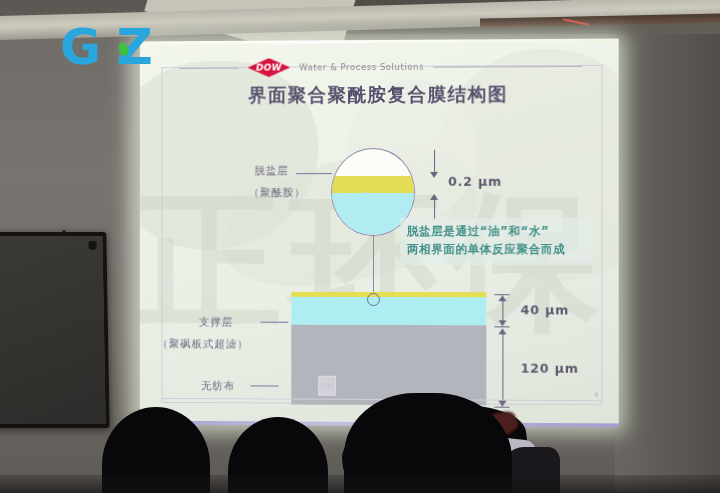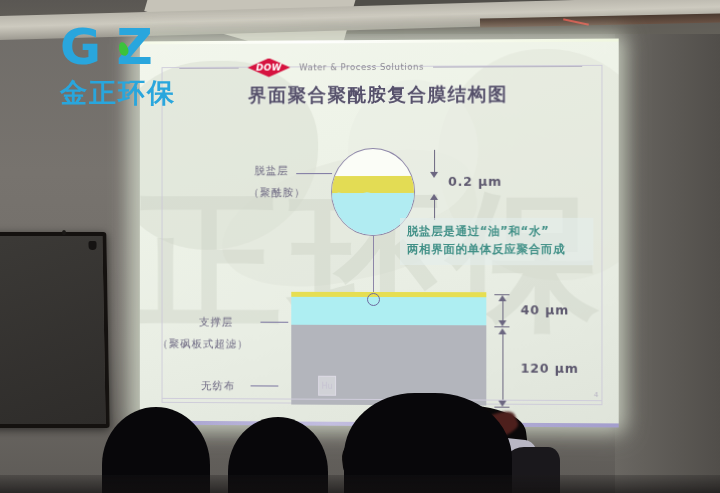--- a/index.html
+++ b/index.html
@@ -378,21 +378,20 @@
     <div class="leader leader-3"></div>
 
     <div class="slide-foot-rule"></div>
     <div class="hu-mark">Hu</div>
     <div class="page-no">4</div>
   </div>
 
   <div class="logo">
     <div class="logo-mark">G Z</div>
     <div class="logo-dot"></div>
-    <div class="logo-cn">金正环保</div>
   </div>
 
   <div class="sil sil-a"></div>
   <div class="sil sil-b"></div>
   <div class="arm"></div>
   <div class="arm-skin"></div>
   <div class="shirt"></div>
   <div class="shirt2"></div>
   <div class="sil sil-c"></div>
   <div class="floor-dark"></div>

